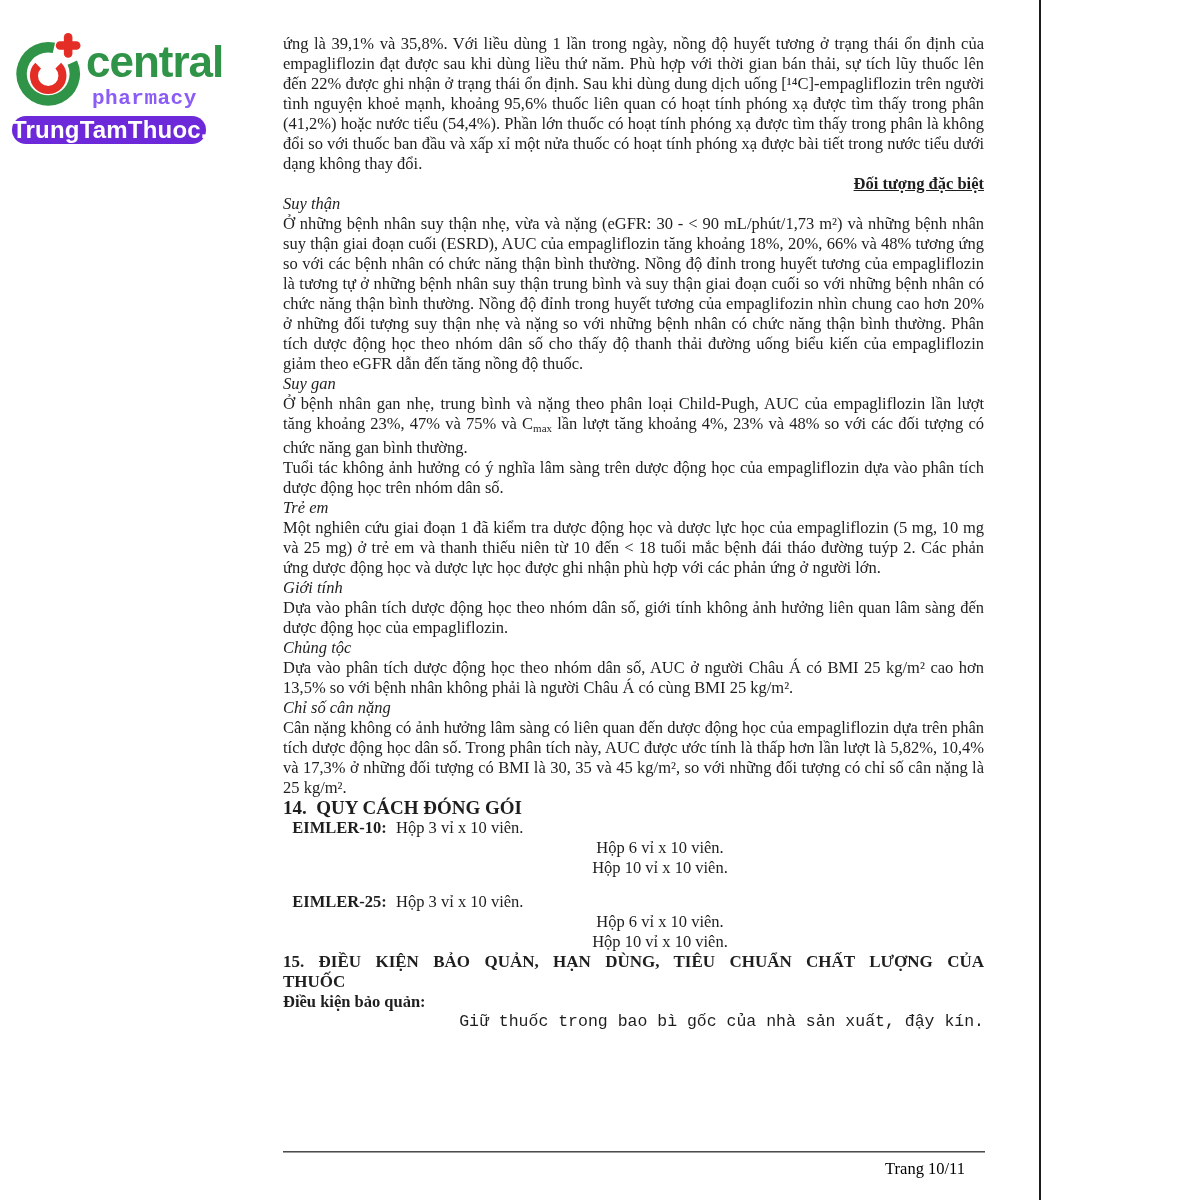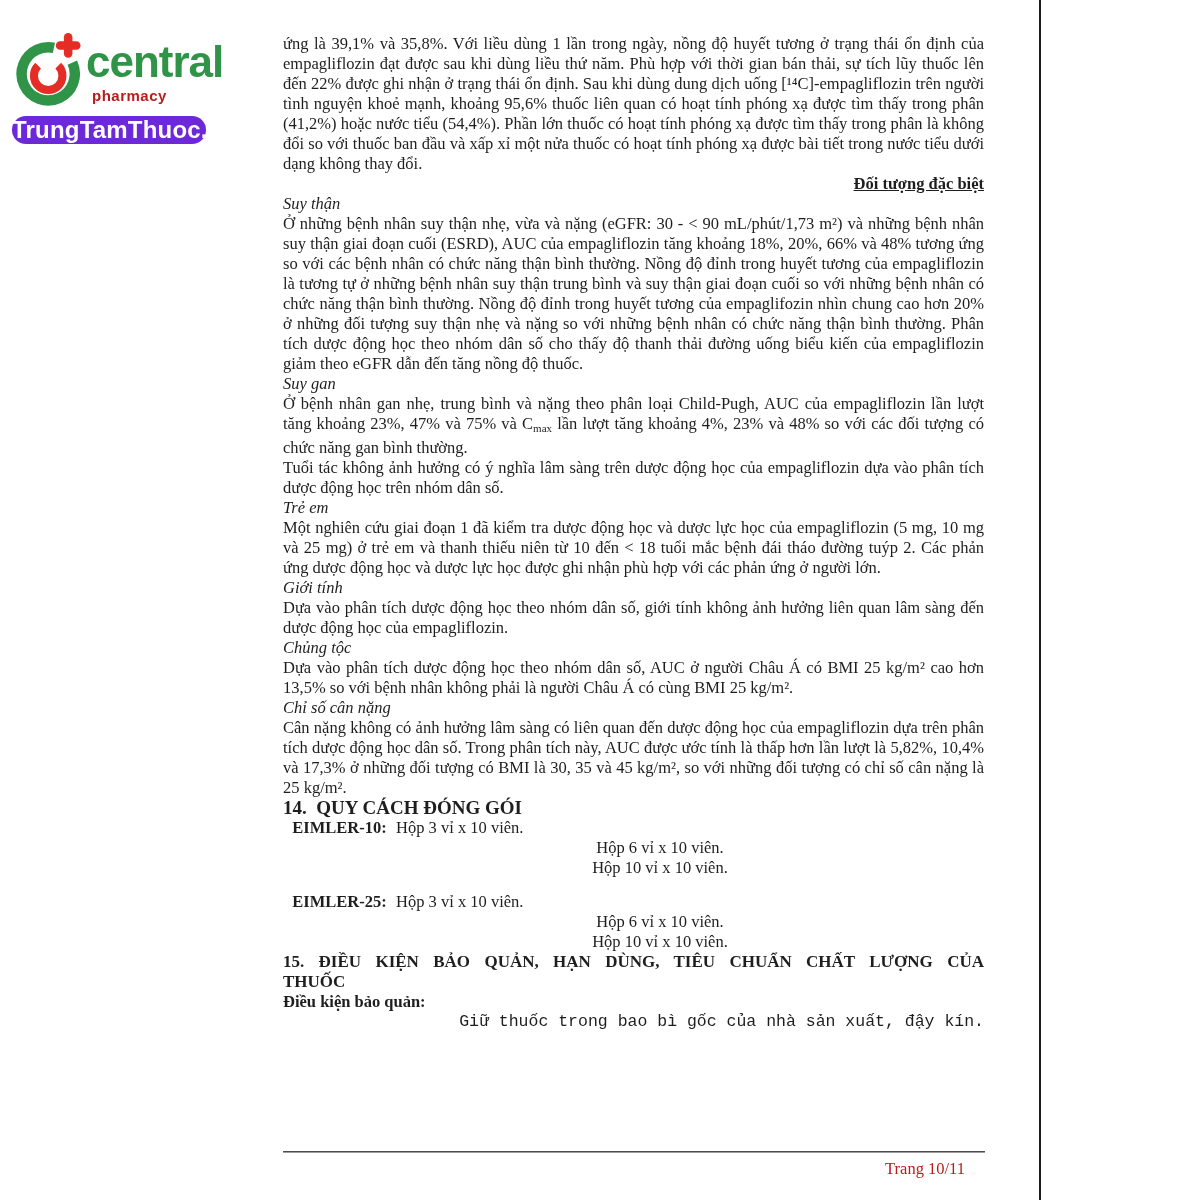--- a/index.html
+++ b/index.html
@@ -14,22 +14,22 @@
   .logo { position:absolute; left:0; top:0; width:230px; height:160px; }
   .logo-mark { position:absolute; left:14px; top:32px; }
   .brand-name {
     position:absolute; left:86px; top:40px;
     font-family:"Liberation Sans","DejaVu Sans",sans-serif;
     font-weight:700; font-size:44px; line-height:1; letter-spacing:-1px;
     color:#2f9447;
   }
   .brand-sub {
     position:absolute; left:92px; top:87px;
-    font-family:Liberation Sans, sans-serif;
-    font-weight:700; font-size:15px; letter-spacing:0.5px; color:#b91c1c;
+    font-family:Liberation Mono, monospace;
+    font-weight:700; font-size:21px; letter-spacing:0.5px; color:#8b5cf6;
   }
   .badge {
     position:absolute; left:12px; top:116px; width:194px; height:28px;
     background:#6d28d9; border-radius:14px;
     font-family:"Liberation Sans","DejaVu Sans",sans-serif;
     font-weight:700; font-size:24px; line-height:28px; color:#ffffff;
     text-align:center; letter-spacing:0.2px;
   }
 
   
@@ -53,21 +53,21 @@
   .pack-indent { margin-left:53px; }
   .pack-gap { height:14px; }
 
   
   .footer-rule {
     position:absolute; left:283px; top:1151px; width:702px; height:2px;
     background:#4c4c4c; border-bottom:1px solid #9d9d9d;
   }
   .footer-page {
     position:absolute; left:283px; top:1159px; width:682px;
-    text-align:right; font-size:16.5px; color:#b91c1c;
+    text-align:right; font-size:16.5px; color:#000000;
   }
   .vline { position:absolute; left:1039px; top:0; width:2px; height:1200px; background:#1c1c1c; }
 </style>
 </head>
 <body>
 
 <div class="page">
 
   <div class="logo">
     <svg class="logo-mark" width="76" height="80" viewBox="0 0 80 84">

